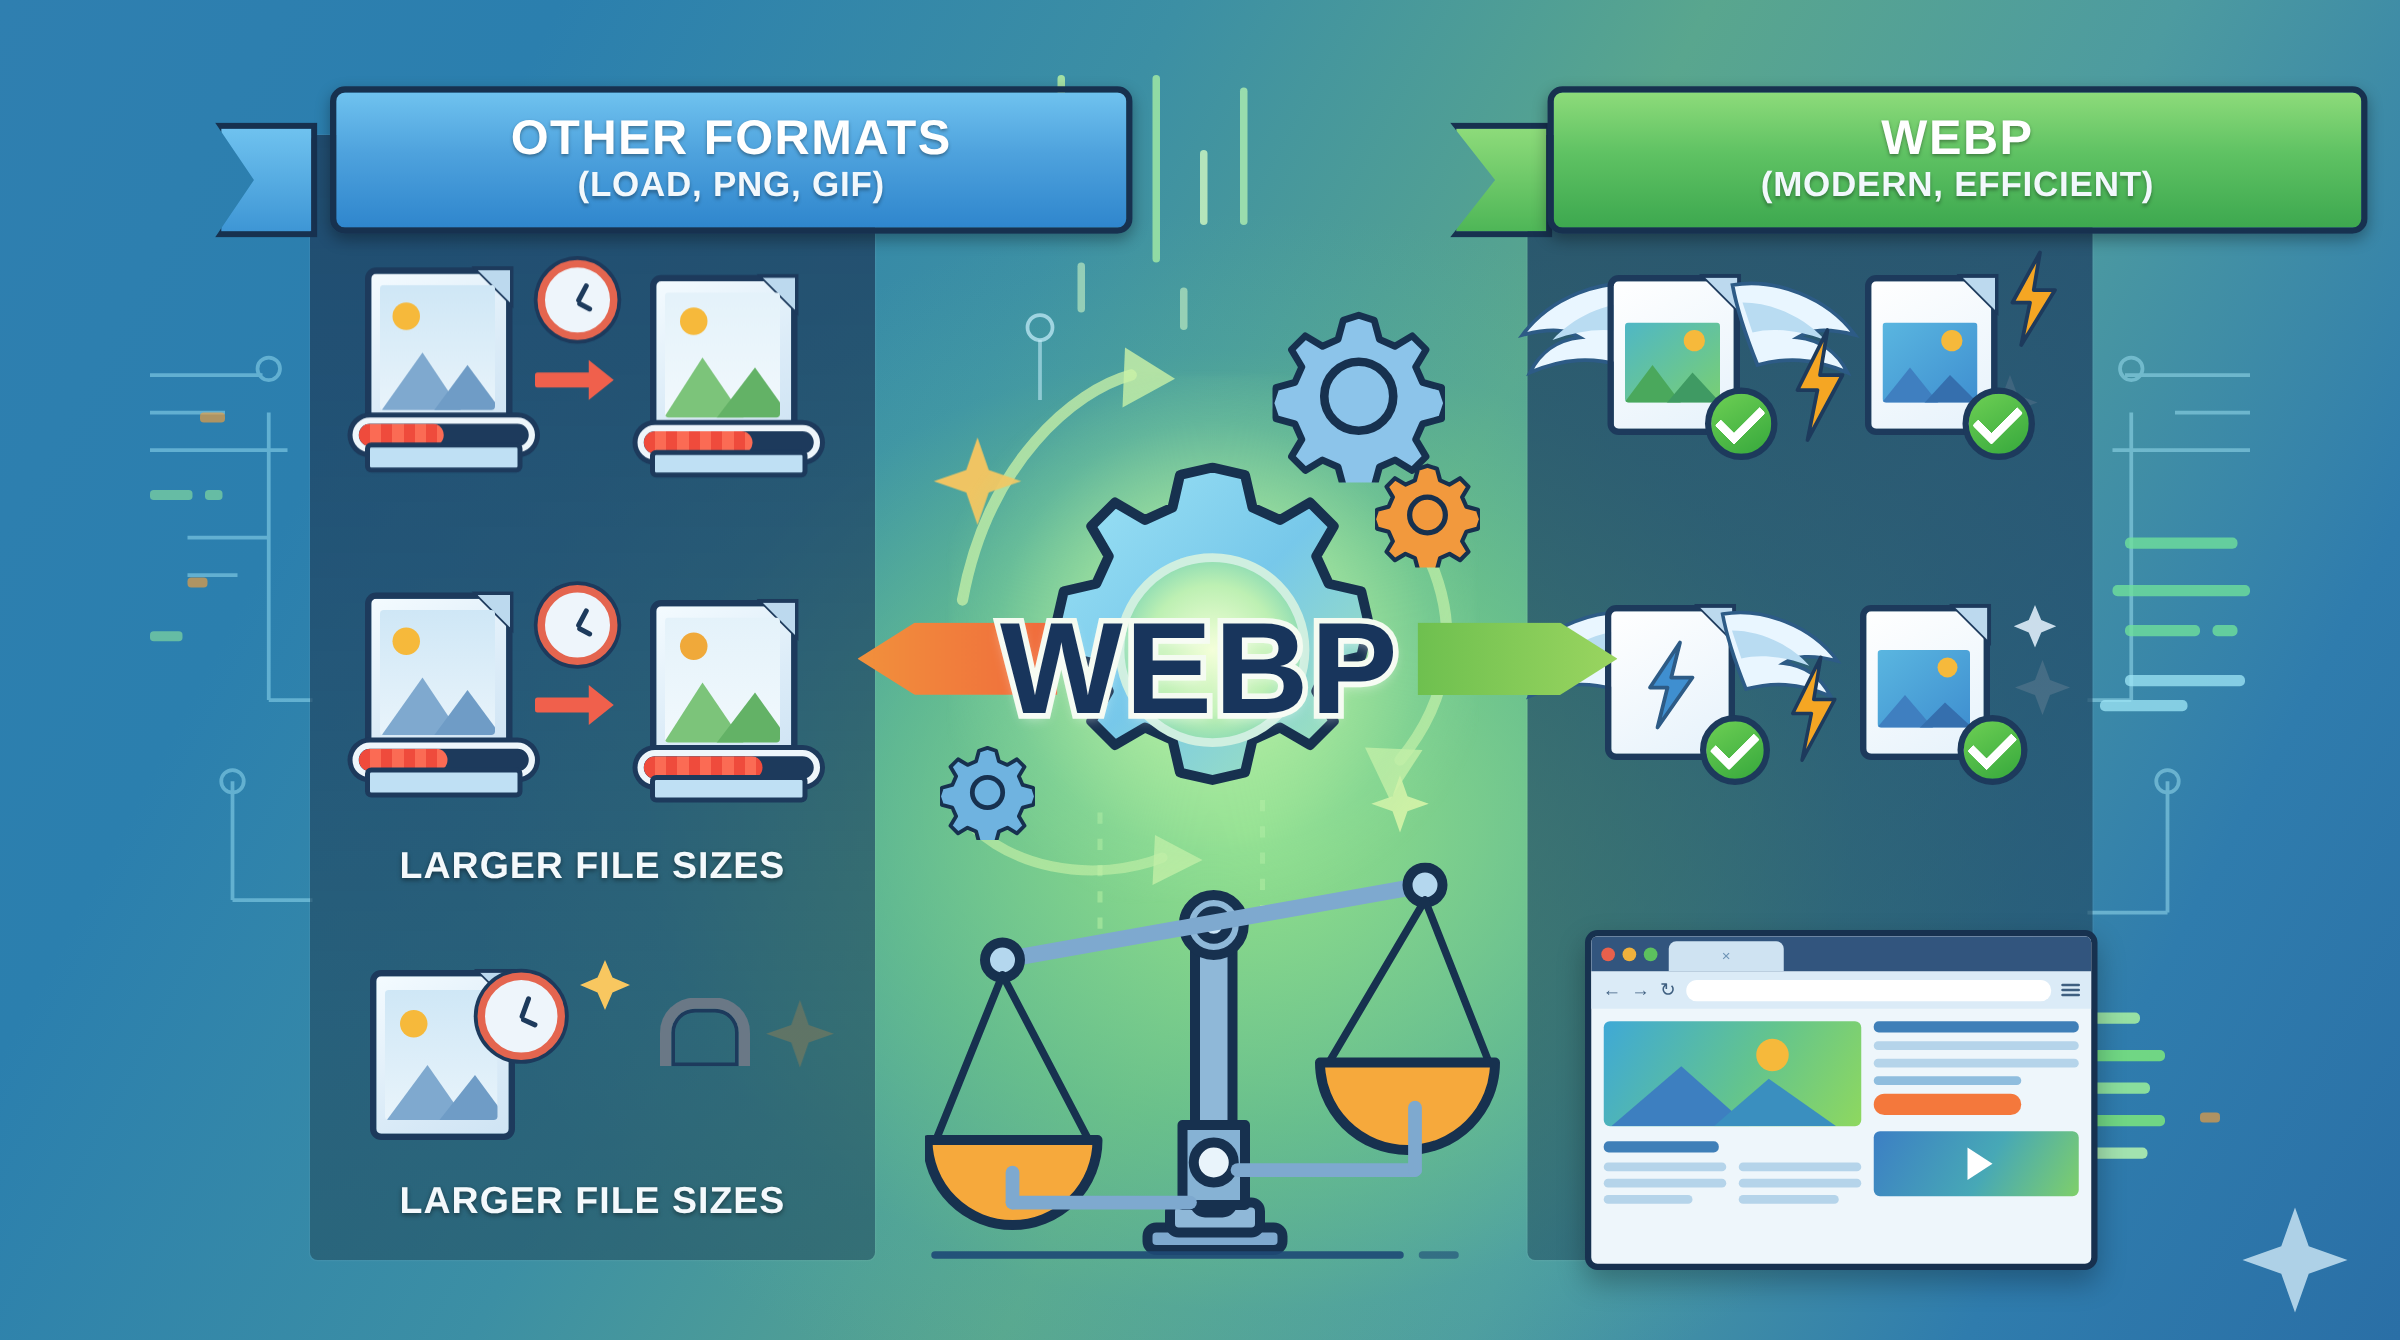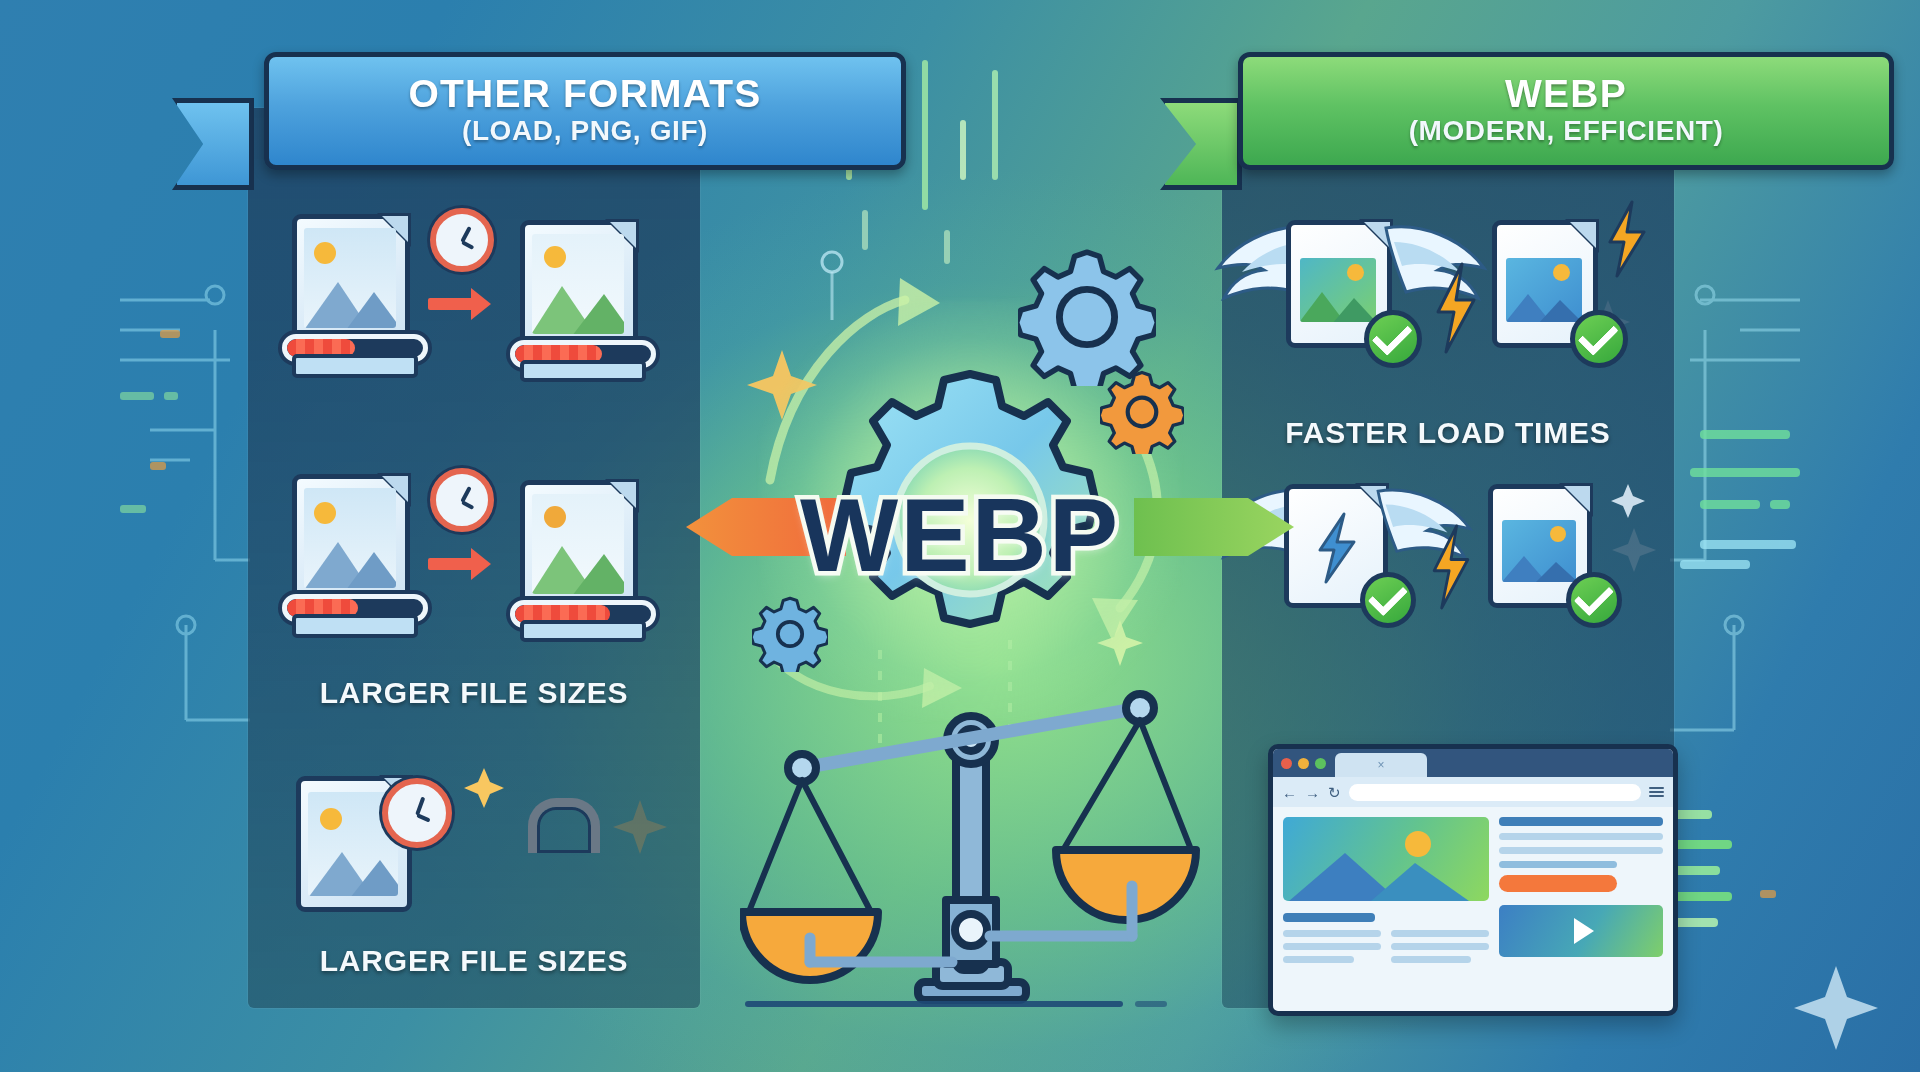--- a/index.html
+++ b/index.html
@@ -32,21 +32,21 @@
     background:linear-gradient(180deg, rgba(30,66,100,0.80) 0%, rgba(32,72,102,0.72) 45%, rgba(34,80,98,0.58) 100%);
     box-shadow:0 0 0 1px rgba(255,255,255,0.05);
   }
 
   
   .ribbon{position:absolute;top:52px;height:110px;}
   .ribbon .tail{
     position:absolute;top:46px;width:72px;height:82px;
   }
   .ribbon .plate{
-    position:absolute;top:0;height:108px;
+    position:absolute;top:17px;height:108px;
     border:5px solid #17314f;border-radius:12px;
     box-shadow:0 5px 12px rgba(0,0,0,0.32);
     display:flex;flex-direction:column;align-items:center;justify-content:center;
   }
   .ribbon .plate .l1{
     font-size:39px;font-weight:bold;letter-spacing:1.2px;color:#ffffff;line-height:0.98;
     text-shadow:0 2px 3px rgba(0,0,0,0.35);
   }
   .ribbon .plate .l2{
     font-size:28px;font-weight:bold;letter-spacing:0.6px;color:#f2f8fc;line-height:1.18;
@@ -496,21 +496,20 @@
       </div>
       <div class="check" style="left:348px;top:104px;width:48px;height:48px;">
           <span></span>
         </div>
       <div class="bolt" style="left:382px;top:-6px;">
         <svg width="44" height="78" viewBox="0 0 44 78">
           <path d="M28 2 L6 42 L20 42 L13 76 L40 32 L23 32 Z" fill="#f5a623" stroke="#1d3a5c" stroke-width="3" stroke-linejoin="round"></path>
         </svg>
       </div>
     </div>
-    <div class="row-label" style="margin-top:12px;">FASTER LOAD TIMES</div>
   </div>
 
   <div class="row" style="left:1222px;top:466px;">
     <div class="row-art">
       <div class="wing" style="left:-10px;top:14px;">
         <svg width="104" height="90" viewBox="0 0 110 96">
           <path d="M104 12 C70 6 28 22 6 52 C30 46 42 48 52 54 C34 56 20 66 12 82 C40 70 62 70 84 76 C92 56 100 34 104 12 Z" fill="#e9f6ff" stroke="#2d5b86" stroke-width="3"></path>
           <path d="M96 26 C72 26 46 38 30 56 C52 48 72 46 88 50 Z" fill="#b9dcf2"></path>
         </svg>
       </div>

